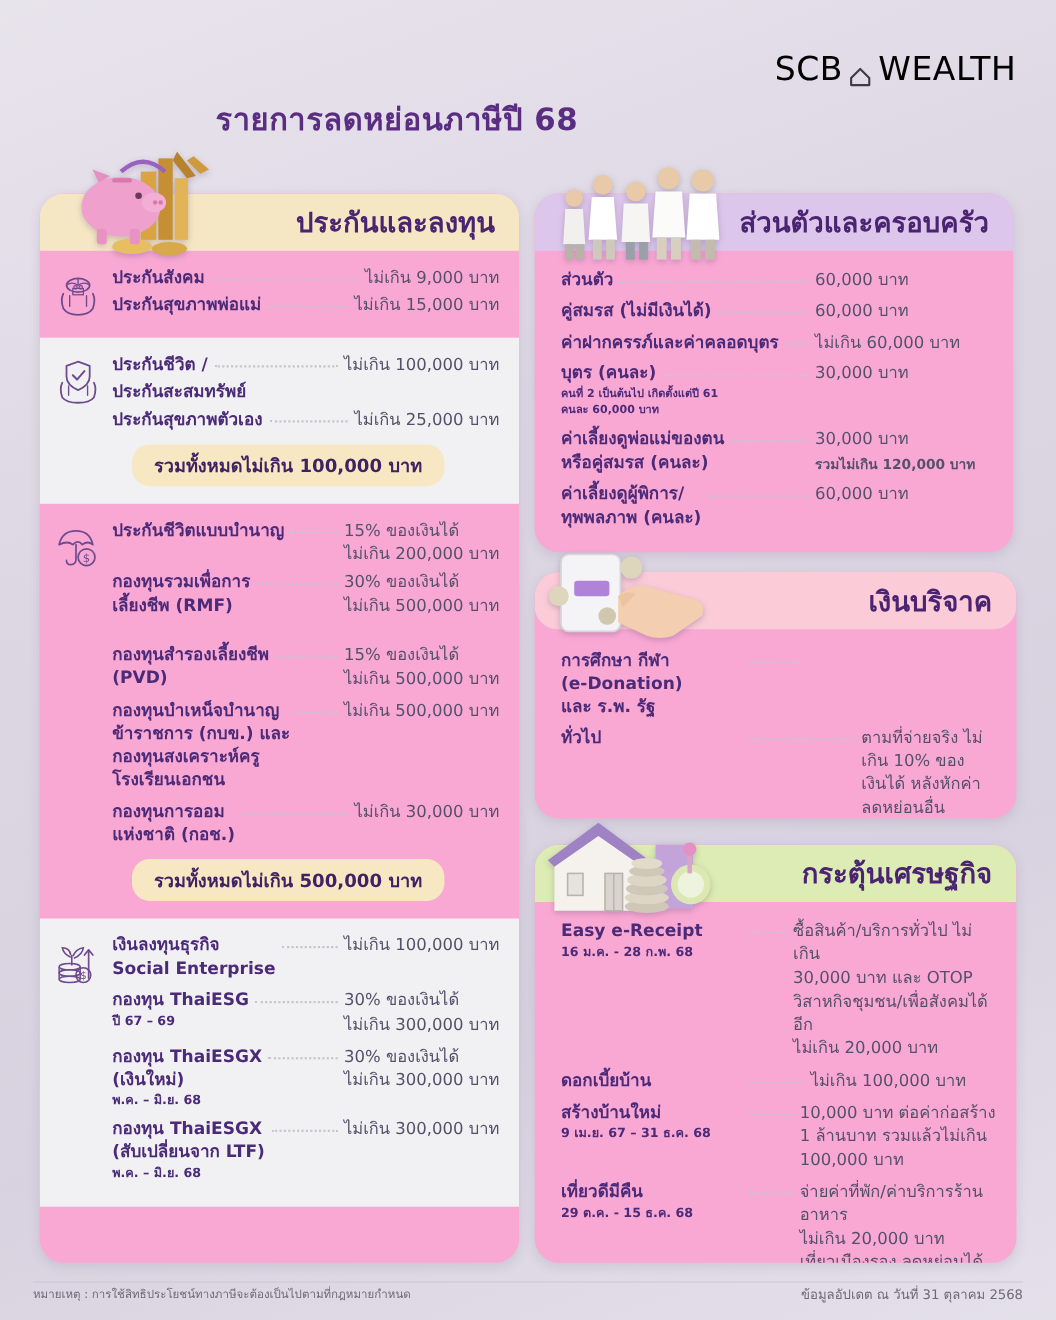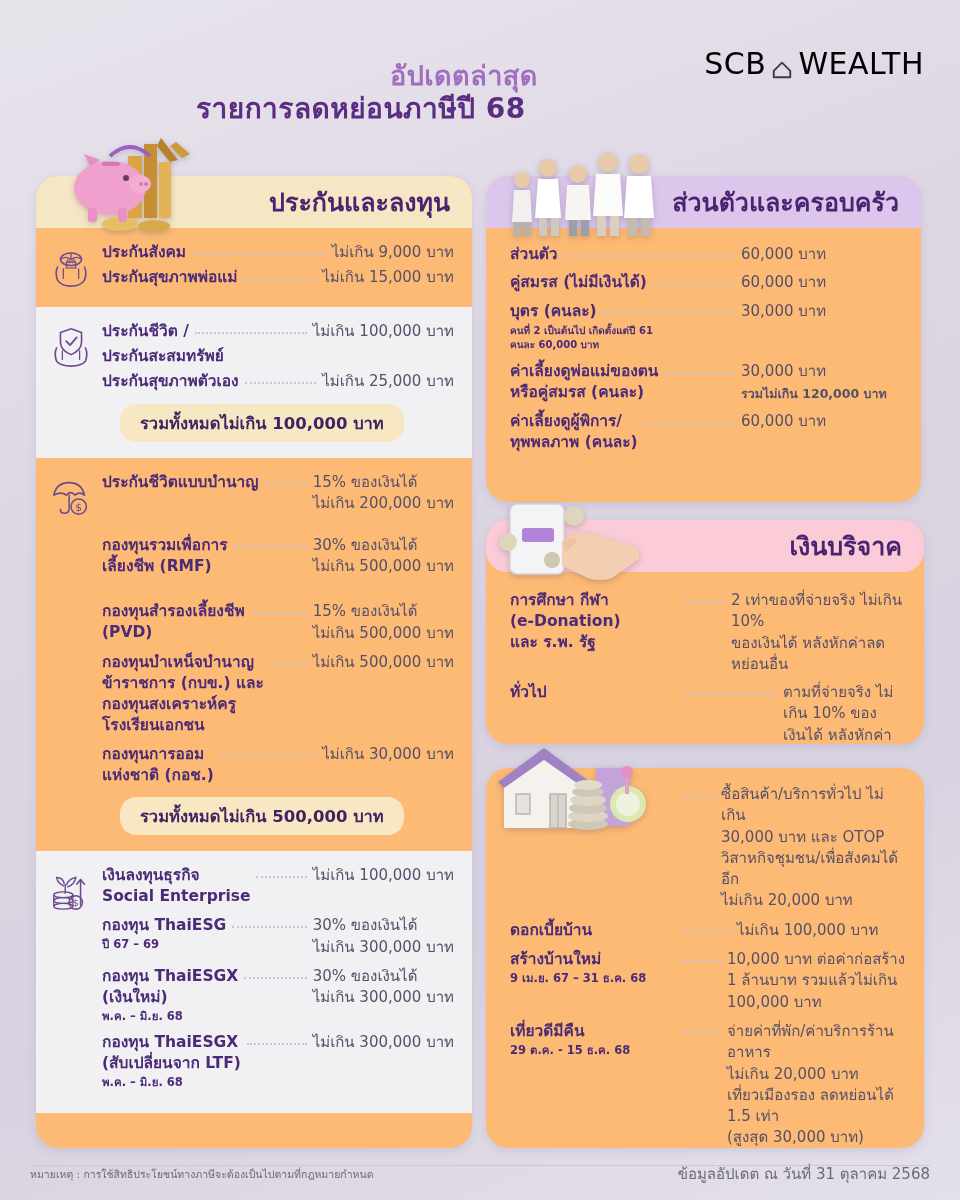--- a/index.html
+++ b/index.html
@@ -23,21 +23,21 @@
   }
   .logo {
     position: absolute; right: 36px; top: 22px;
     font-size: 30px; font-weight: 400; color: #000000; letter-spacing: .5px;
     display: flex; align-items: flex-end; gap: 2px;
   }
   .logo .mark { display:inline-block; width: 22px; height: 22px; margin: 0 3px; }
 
   
   .card {
-    position: absolute; background: #fdba74; border-radius: 22px;
+    position: absolute; background: #f9a8d4; border-radius: 22px;
     box-shadow: 0 3px 10px rgba(90,70,110,.13);
     overflow: hidden;
   }
   .card-head {
     height: 52px; display: flex; align-items: center; justify-content: flex-end;
     padding-right: 22px;
   }
   .card-head .ttl { font-size: 25px; font-weight: 800; color: #4a2470; }
   .head-cream { background: #f6e7c4; }
   .head-purple { background: #ddc6ec; }
@@ -77,31 +77,30 @@
   .rrow { display:flex; align-items:flex-start; margin-bottom:7px; }
   .rrow .lbl { max-width: 230px; }
   .rrow .val { width: 160px; }
   .rrow2 .lbl { width: 165px; flex: 0 0 165px; }
   .rrow2 .val { flex: 1 1 auto; width: auto; }
 
   
   .footer { position: absolute; left: 0; bottom: 14px; width: 960px; padding: 0 30px;
             display: flex; justify-content: space-between; align-items: center; }
   .footer .fl { font-size: 10.5px; color: #6d6a78; }
-  .footer .fr { font-size: 15px; color: #6d6a78; }
+  .footer .fr { font-size: 12px; color: #6d6a78; }
   .footline { position: absolute; left: 30px; right: 30px; bottom: 34px; height: 1px; background: #cdc8d6; }
   svg { display: block; }
 </style>
 </head>
 <body>
 
 <div class="page">
 
   <div class="header">
-    <div class="hdr-sub">อัปเดตล่าสุด</div>
     <div class="hdr-title">รายการลดหย่อนภาษีปี 68</div>
     <div class="logo">
       <span>SCB</span>
       <span class="mark">
         <svg viewBox="0 0 24 24" width="22" height="22">
           <path d="M12 4 L21 13 L21 20 L3 20 L3 13 Z" fill="none" stroke="#3f3b42" stroke-width="2.1" stroke-linejoin="round"></path>
         </svg>
       </span>
       <span>WEALTH</span>
     </div>
@@ -170,21 +169,21 @@
           <circle cx="32" cy="34" r="8" fill="none" stroke="#6e4b8e" stroke-width="1.6"></circle>
           <text x="32" y="38.5" font-size="11" text-anchor="middle" fill="#6e4b8e" font-family="DejaVu Sans, sans-serif">$</text>
         </svg>
       </span>
       <div class="row">
         <span class="lbl">ประกันชีวิตแบบบำนาญ</span>
         <span class="dots"></span>
         <span class="val" style="white-space:pre-line">15% ของเงินได้
 ไม่เกิน 200,000 บาท</span>
       </div>
-      <div class="row" style="margin-top:20px">
+      <div class="row" style="margin-top:4px">
         <span class="lbl" style="white-space:pre-line">กองทุนรวมเพื่อการ
 เลี้ยงชีพ (RMF)</span>
         <span class="dots"></span>
         <span class="val" style="white-space:pre-line">30% ของเงินได้
 ไม่เกิน 500,000 บาท</span>
       </div>
       <div class="row" style="margin-top:24px">
         <span class="lbl" style="white-space:pre-line">กองทุนสำรองเลี้ยงชีพ
 (PVD)</span>
         <span class="dots"></span>
@@ -290,20 +289,25 @@
     <div style="padding:16px 20px 10px 24px;">
       <div class="rrow">
         <span class="lbl">ส่วนตัว</span>
         <span class="dots"></span>
         <span class="val">60,000 บาท</span>
       </div>
       <div class="rrow">
         <span class="lbl">คู่สมรส (ไม่มีเงินได้)</span>
         <span class="dots"></span>
         <span class="val">60,000 บาท</span>
+      </div>
+      <div class="rrow">
+        <span class="lbl">ค่าฝากครรภ์และค่าคลอดบุตร</span>
+        <span class="dots"></span>
+        <span class="val">ไม่เกิน 60,000 บาท</span>
       </div>
       <div class="rrow" style="margin-bottom:2px">
         <span class="lbl">บุตร (คนละ)</span>
         <span class="dots"></span>
         <span class="val">30,000 บาท</span>
       </div>
       <div style="font-size:10px;font-weight:700;color:#4b2a78;white-space:pre-line;line-height:1.4;margin-bottom:9px">คนที่ 2 เป็นต้นไป เกิดตั้งแต่ปี 61
 คนละ 60,000 บาท</div>
       <div class="rrow">
         <span class="lbl" style="white-space:pre-line">ค่าเลี้ยงดูพ่อแม่ของตน
@@ -351,22 +355,20 @@
   <div class="card" style="left:486px; top:520px; width:438px; height:224px;">
     <div class="card-head head-pink">
       <span class="ttl">เงินบริจาค</span>
     </div>
     <div style="padding:18px 18px 10px 24px;">
       <div class="rrow rrow2">
         <span class="lbl" style="white-space:pre-line">การศึกษา กีฬา
 (e-Donation)
 และ ร.พ. รัฐ</span>
         <span class="dots" style="flex:0 0 auto;width:44px"></span>
-        <span class="val" style="white-space:pre-line">2 เท่าของที่จ่ายจริง ไม่เกิน 10%
-ของเงินได้ หลังหักค่าลดหย่อนอื่น</span>
       </div>
       <div class="rrow rrow2" style="margin-top:4px">
         <span class="lbl">ทั่วไป</span>
         <span class="dots" style="flex:0 0 auto;width:96px"></span>
         <span class="val" style="white-space:pre-line">ตามที่จ่ายจริง ไม่เกิน 10% ของ
 เงินได้ หลังหักค่าลดหย่อนอื่น</span>
       </div>
 
     </div>
   </div>
@@ -378,20 +380,23 @@
       <circle cx="82" cy="18" r="10" fill="#ddd6bd"></circle>
       <circle cx="16" cy="44" r="9" fill="#ddd6bd"></circle>
       <circle cx="60" cy="62" r="8" fill="#cfc7ae"></circle>
       <circle cx="96" cy="44" r="7" fill="#ddd6bd"></circle>
       <path d="M70 44 Q84 30 100 36 L142 48 Q150 52 146 62 L120 80 Q108 84 96 80 L70 68 Z" fill="#f3ceb0"></path>
       <path d="M70 44 Q78 38 86 42 L74 54 Z" fill="#edc3a2"></path>
     </svg>
   </div>
 
   <div class="card" style="left:486px; top:768px; width:438px; height:380px;">
+    <div class="card-head head-green">
+      <span class="ttl">กระตุ้นเศรษฐกิจ</span>
+    </div>
     <div style="padding:16px 16px 10px 24px;">
       <div class="rrow rrow2">
         <span class="lbl">
           <span>Easy e-Receipt</span>
           <span class="sub">16 ม.ค. - 28 ก.พ. 68</span>
         </span>
         <span class="dots" style="flex:0 0 auto;width:34px"></span>
         <span class="val" style="white-space:pre-line">ซื้อสินค้า/บริการทั่วไป ไม่เกิน
 30,000 บาท และ OTOP
 วิสาหกิจชุมชน/เพื่อสังคมได้อีก

